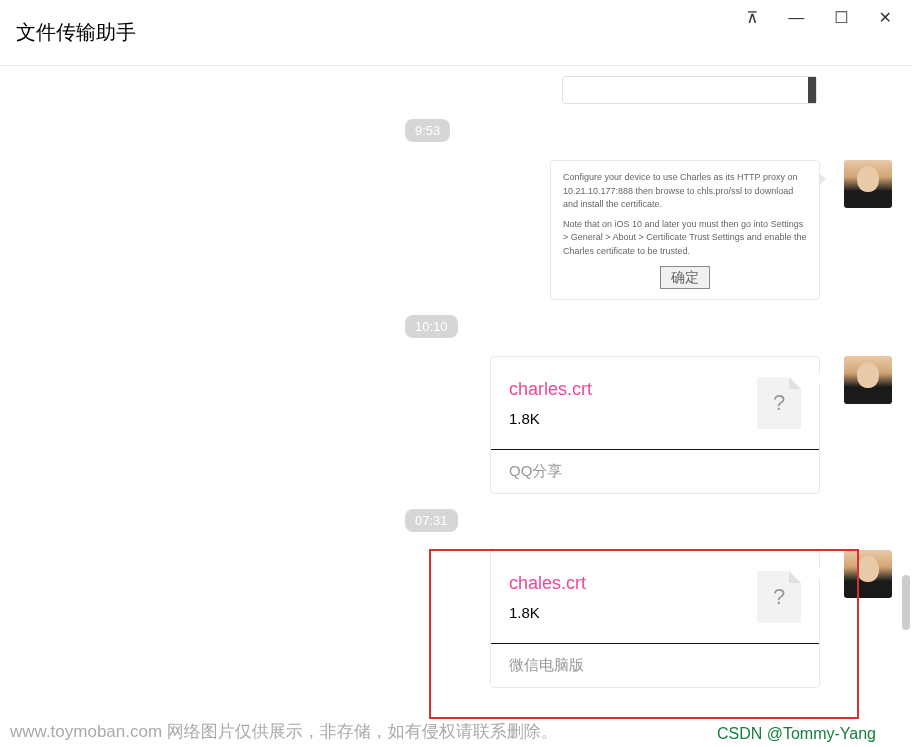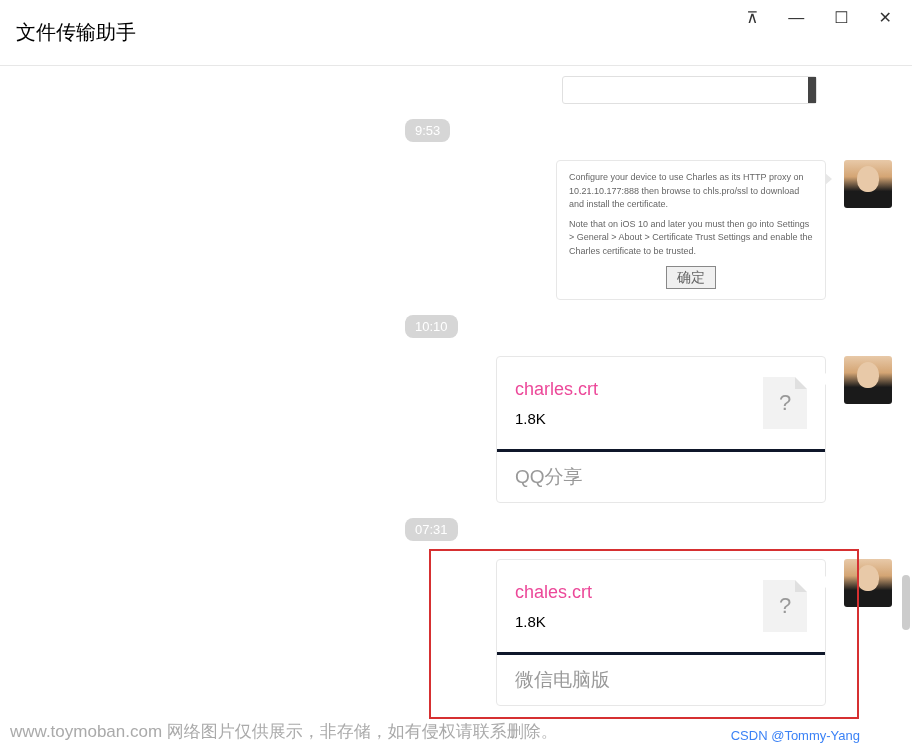--- a/index.html
+++ b/index.html
@@ -6,48 +6,48 @@
     body { font-family: "Microsoft YaHei", -apple-system, sans-serif; background: #fff; width: 912px; height: 747px; position: relative; overflow: hidden; }
     
     .header { height: 65px; padding: 20px 16px; display: flex; align-items: center; justify-content: space-between; }
     .header-title { font-size: 20px; color: #000; }
     .window-controls { display: flex; gap: 30px; align-items: center; position: absolute; top: 8px; right: 20px; }
     .window-ctrl { cursor: pointer; color: #333; font-size: 16px; }
     
     .divider { height: 1px; background: #e7e7e7; width: 100%; }
     
     .chat-area { padding: 10px 20px; height: 640px; overflow-y: auto; }
-    .msg-wrap { display: flex; justify-content: flex-end; margin-bottom: 15px; align-items: flex-start; gap: 18px; }
+    .msg-wrap { display: flex; justify-content: flex-end; margin-bottom: 15px; align-items: flex-start; gap: 24px; }
     
     .timestamp { background: #d6d6d6; color: #fff; font-size: 13px; padding: 4px 10px; border-radius: 8px; margin: 10px auto 18px; width: fit-content; }
     .timestamp-align { margin-left: 385px; }
     
     .empty-box { width: 255px; height: 28px; background: #fff; border: 1px solid #e0e0e0; border-radius: 3px; position: relative; }
     .empty-box::after { content: ""; position: absolute; right: 0; top: 0; width: 8px; height: 100%; background: #444; }
     
     .bubble-img { background: #fff; border: 1px solid #e7e7e7; border-radius: 4px; padding: 10px 12px; width: 270px; font-size: 9px; color: #666; line-height: 1.5; position: relative; }
     .bubble-img .ok-btn { border: 1px solid #888; background: #f0f0f0; width: 50px; font-size: 14px; margin: 8px auto 0; display: block; text-align: center; }
     .bubble-img::after { content: ""; position: absolute; right: -7px; top: 12px; border-left: 7px solid #e7e7e7; border-top: 6px solid transparent; border-bottom: 6px solid transparent; }
     
     .file-card { background: #fff; border: 1px solid #e7e7e7; border-radius: 4px; width: 330px; position: relative; }
     .file-card::after { content: ""; position: absolute; right: -7px; top: 16px; border-left: 7px solid #fff; border-top: 6px solid transparent; border-bottom: 6px solid transparent; }
     .file-body { padding: 20px 18px; display: flex; justify-content: space-between; align-items: center; }
     .file-info .filename { font-size: 18px; color: #ec4899; margin-bottom: 10px; }
     .file-info .filesize { font-size: 15px; color: #000000; }
     .file-icon { width: 44px; height: 52px; background: #f2f2f2; position: relative; display: flex; align-items: center; justify-content: center; color: #999; font-size: 22px; }
     .file-icon::before { content: ""; position: absolute; top: 0; right: 0; border-top: 12px solid #fff; border-left: 12px solid #e0e0e0; }
-    .file-footer { border-top: 3px solid #0f172a; padding: 12px 18px; color: #999; font-size: 19px; }
+    .file-footer { border-top: 1px solid #0f172a; padding: 12px 18px; color: #999; font-size: 15px; }
     
     .avatar { width: 48px; height: 48px; border-radius: 3px; background: linear-gradient(180deg, #e8c9a8 0%, #d4a574 35%, #1a1a1a 65%); position: relative; overflow: hidden; flex-shrink: 0; }
     .avatar::before { content: ""; position: absolute; top: 6px; left: 50%; transform: translateX(-50%); width: 22px; height: 26px; background: #e8c9a8; border-radius: 50% 50% 45% 45%; }
     
     .highlight-box { border: 2px solid #d63031; padding: 12px 8px 12px 8px; position: absolute; left: 429px; top: 549px; width: 430px; height: 170px; }
     
     .footer-note { position: absolute; bottom: 4px; left: 10px; font-size: 17px; color: #aaa; }
-    .watermark { position: absolute; bottom: 4px; right: 52px; font-size: 13px; color: #3b82f6; }
+    .watermark { position: absolute; bottom: 4px; right: 36px; font-size: 16px; color: #15803d; }
     
     .scrollbar-track { position: absolute; right: 2px; top: 170px; width: 8px; height: 500px; }
     .scrollbar-thumb { position: absolute; right: 0; bottom: 40px; width: 8px; height: 55px; background: #ccc; border-radius: 4px; }
   </style>
 </head>
 <body>
 
 <div class="header">
   <div class="header-title">文件传输助手</div>
 </div>

